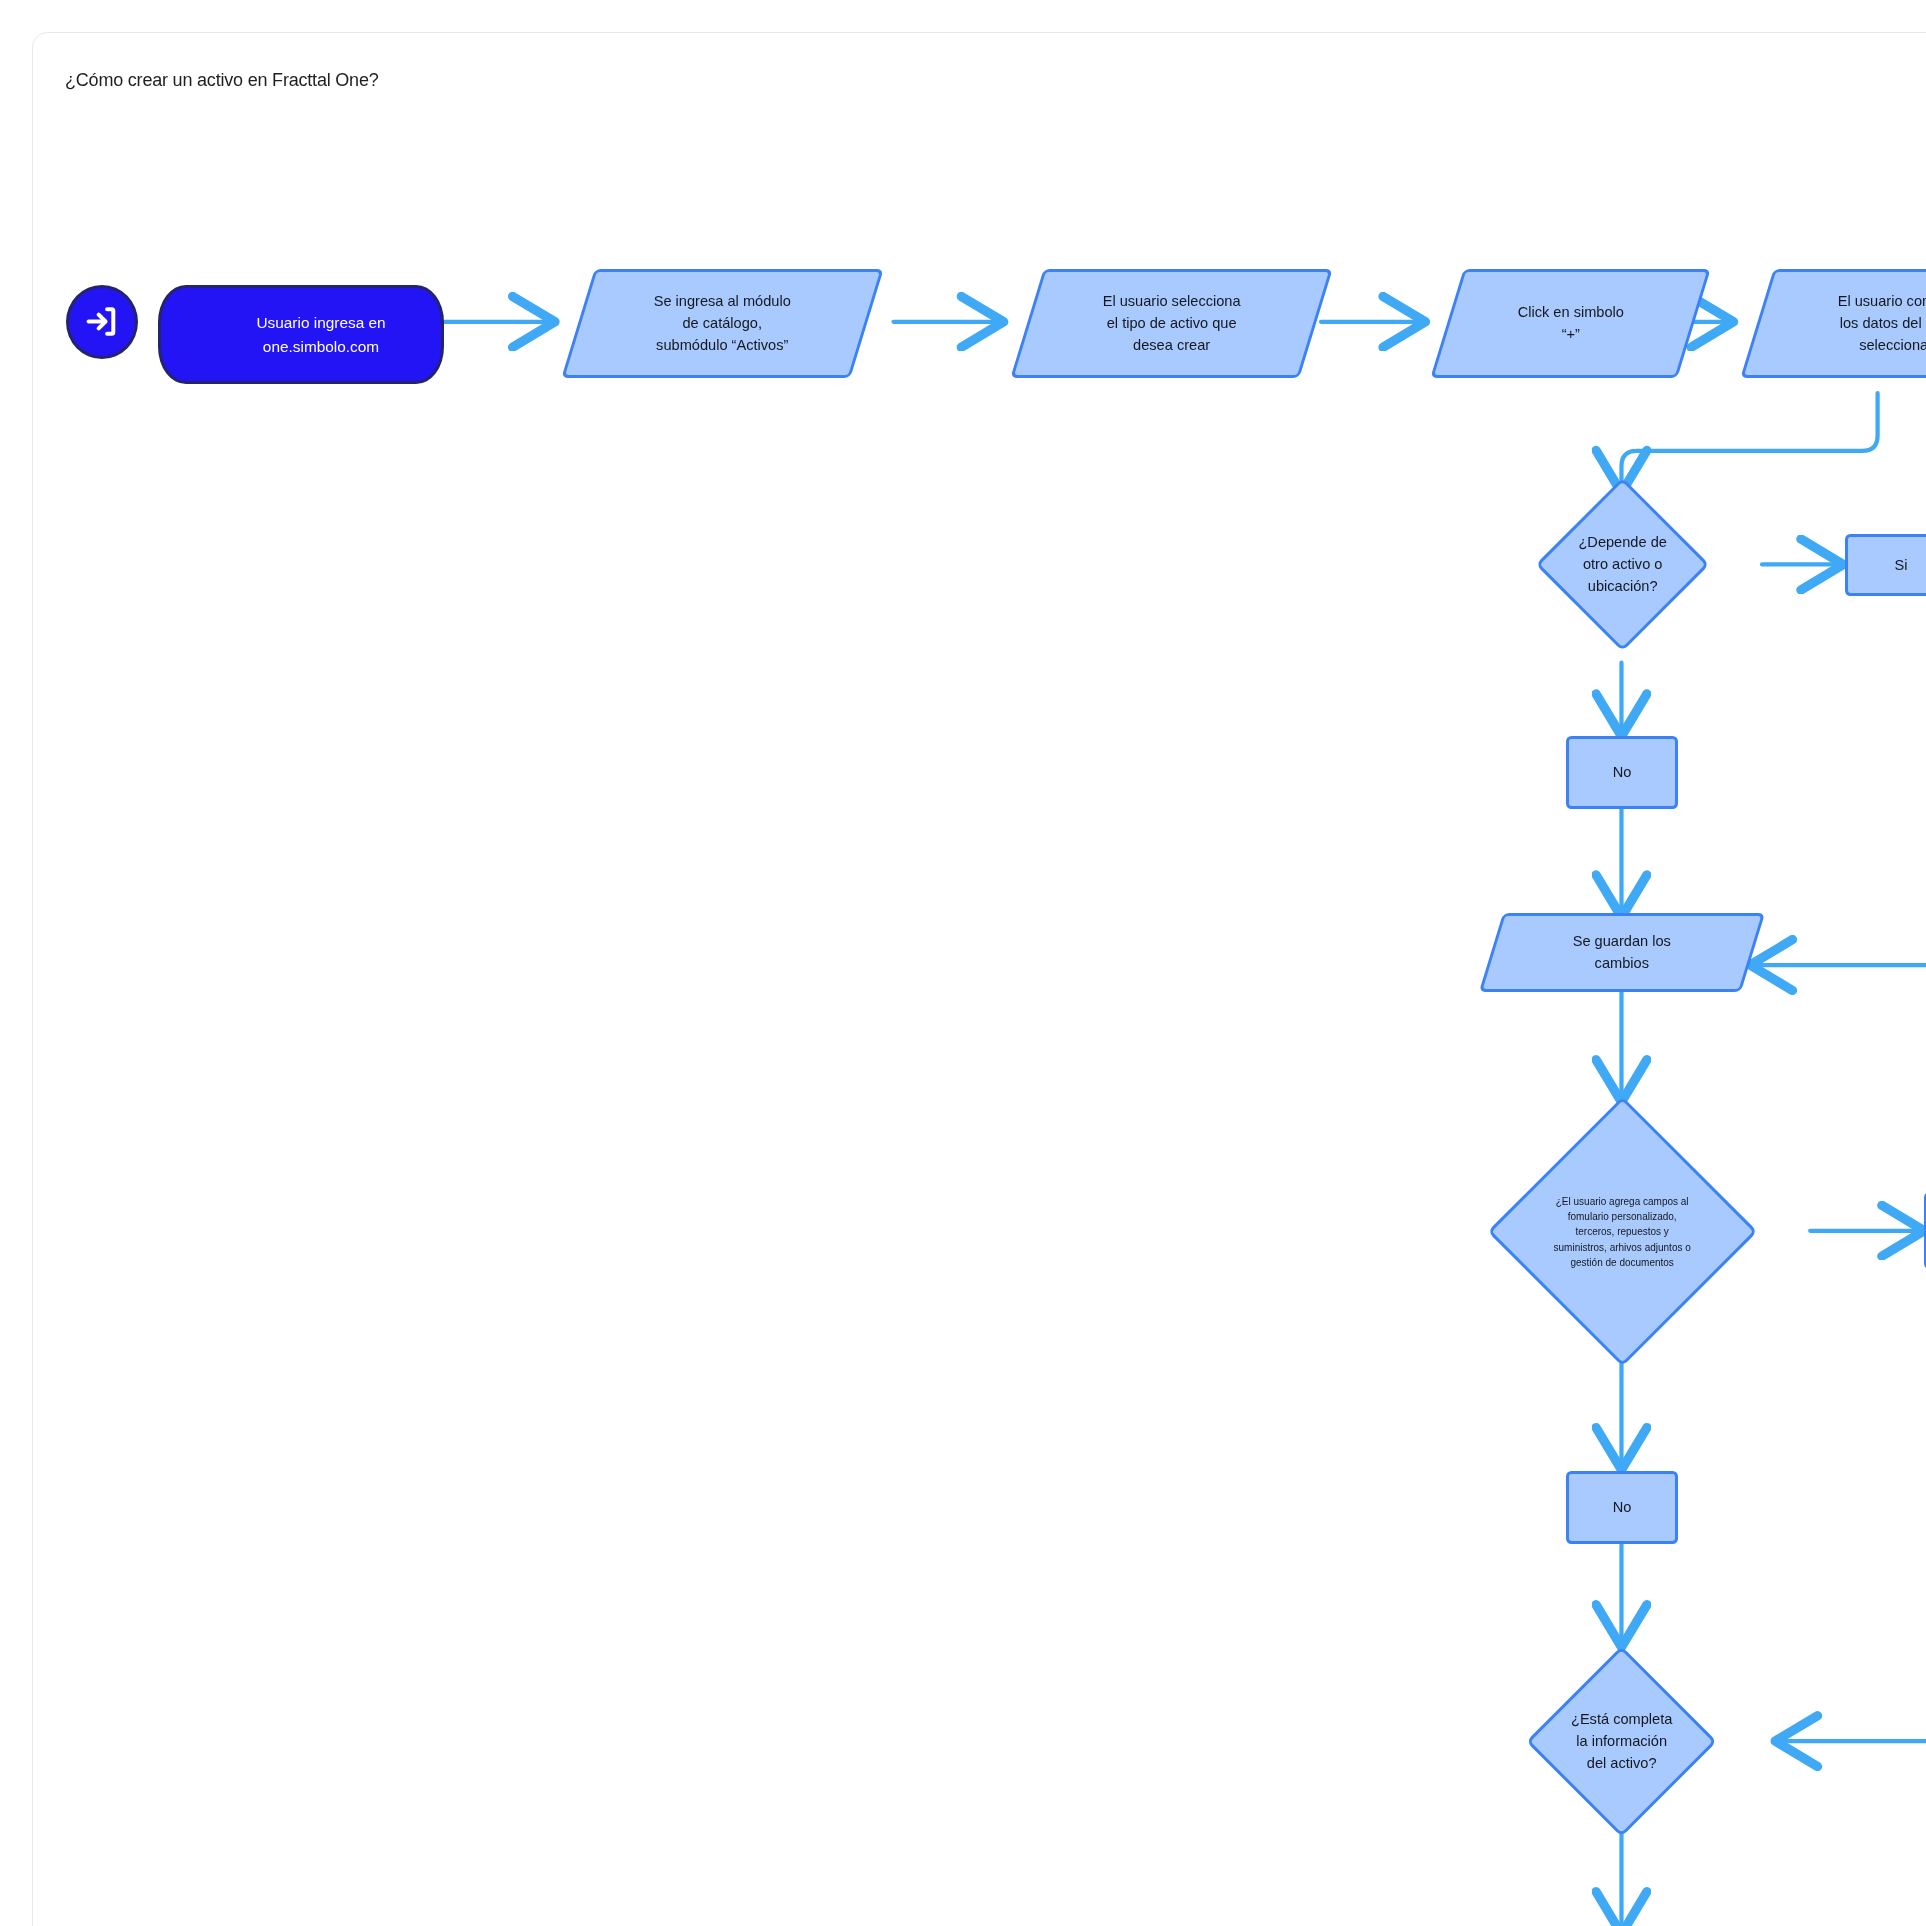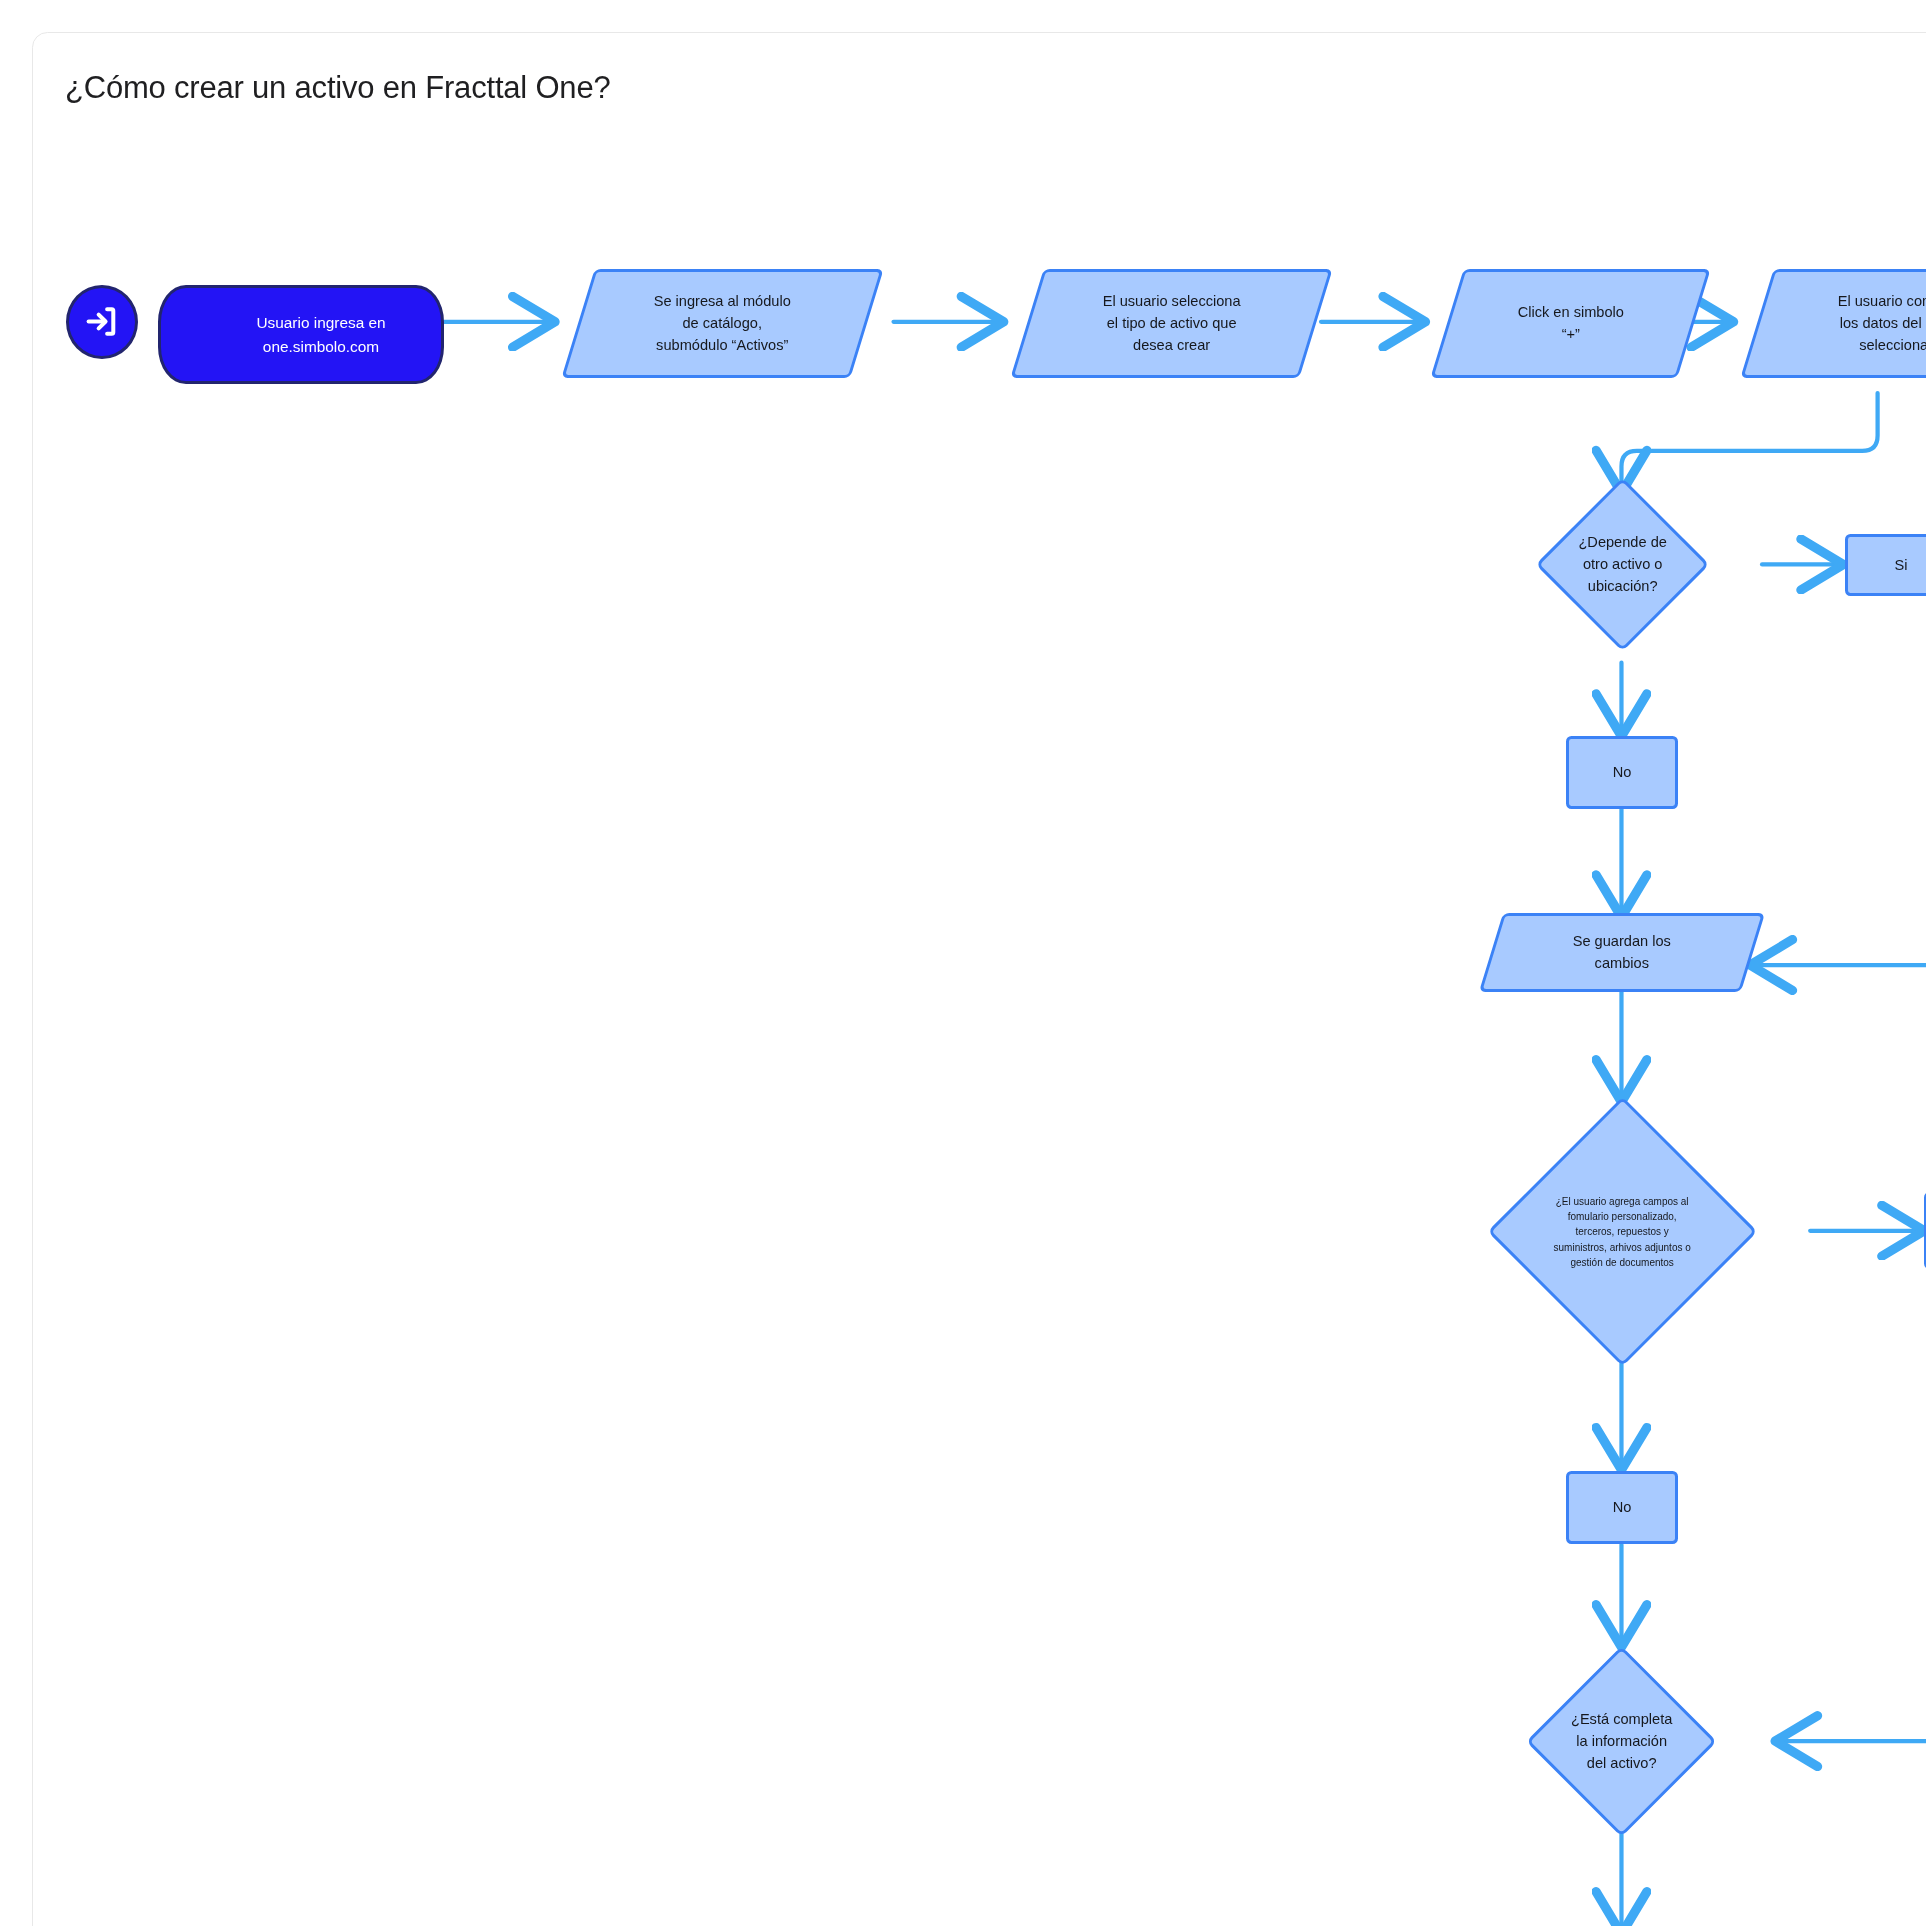--- a/index.html
+++ b/index.html
@@ -1,19 +1,19 @@
 <!DOCTYPE html>
 <html style="font-size:6.2px"><head>
 <meta charset="utf-8">
 <style>
   html,body{margin:0;padding:0;background:#ffffff;}
   body{width:2391px;height:2232px;font-family:"Liberation Sans",sans-serif;}
   #card{position:absolute;left:32px;top:32px;width:2327px;height:2167px;
         background:#fff;border:1.5px solid #e8e8e8;border-radius:15.4px;box-sizing:border-box;}
-  #title{position:absolute;left:65px;top:70px;font-size:31px;color:#1f1f21;
+  #title{position:absolute;left:65px;top:70px;font-size:18px;color:#1f1f21;
          letter-spacing:-0.2px;white-space:nowrap;}
   #canvas{position:absolute;left:0;top:0;width:2391px;height:2232px;}
   svg.edges{position:absolute;left:0;top:0;width:2391px;height:2232px;pointer-events:none;}
   .node{position:absolute;box-sizing:border-box;display:flex;align-items:center;
         justify-content:center;text-align:center;color:#16181d;}
   .node .txt{line-height:1.52;padding:0 4.6px;}
   
   .para{background:#a8caff;border:3.5px solid #3b82f6;border-radius:6.2px;
         transform:skewX(-17deg);}
   .para > .txt{transform:skewX(17deg);}

